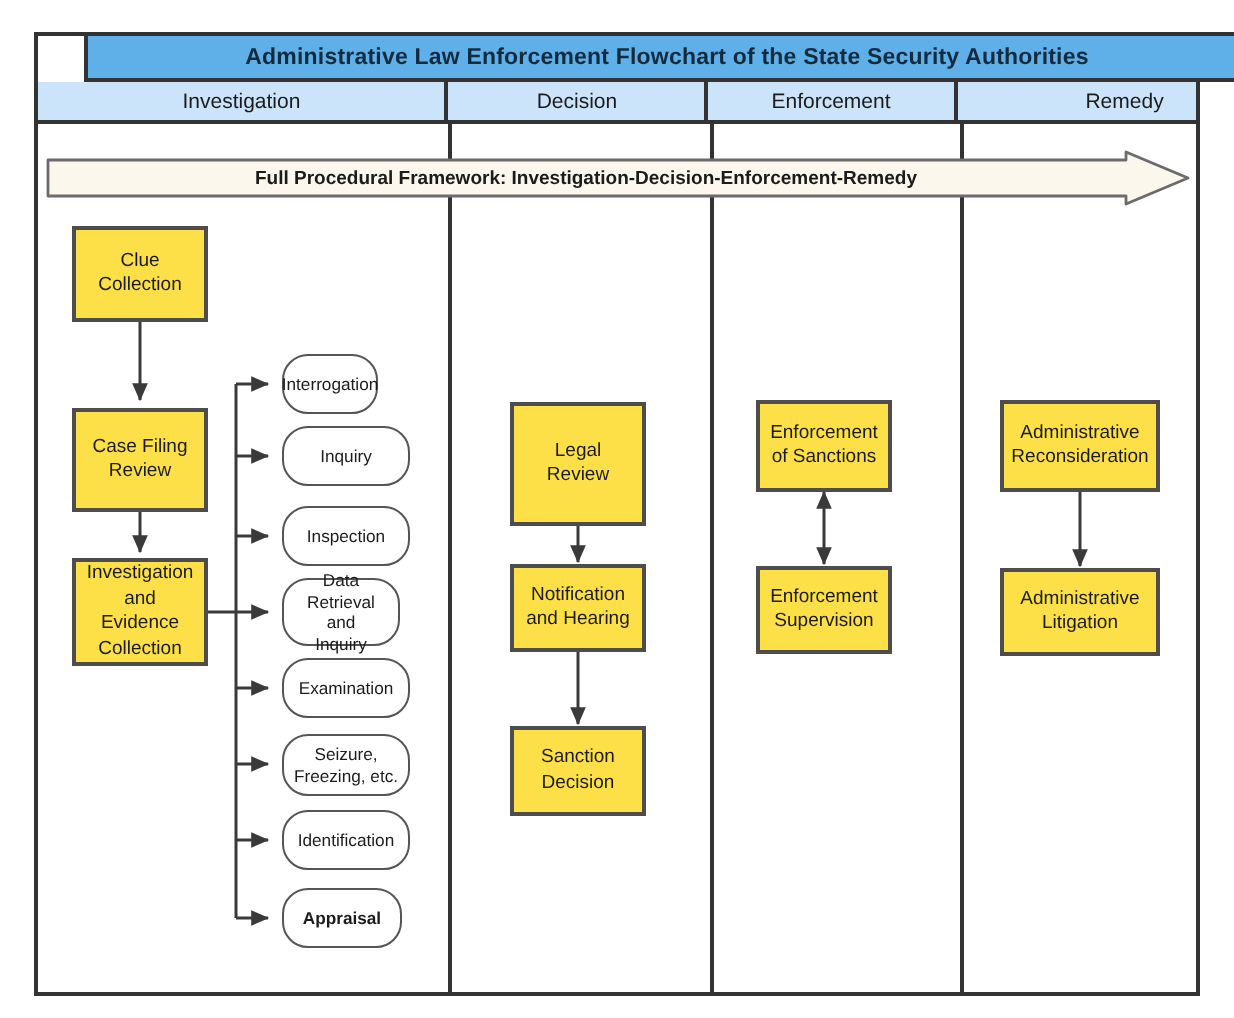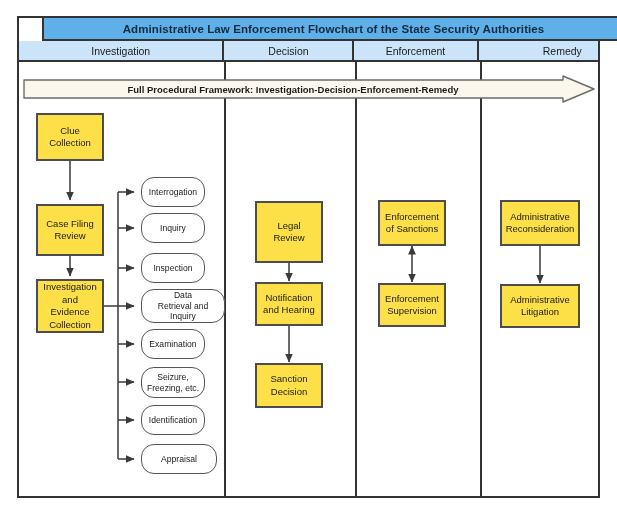--- a/index.html
+++ b/index.html
@@ -223,38 +223,38 @@
 Collection</div>
 
   <div class="pbox" style="left:36px; top:204px; width:68px; height:52px;">Case Filing
 Review</div>
 
   <div class="pbox" style="left:36px; top:279px; width:68px; height:54px;">Investigation
 and
 Evidence
 Collection</div>
 
-  <div class="rbox" style="left:141px; top:177px; width:64px; height:30px;">Interrogation</div>
+  <div class="rbox" style="left:141px; top:177px; width:48px; height:30px;">Interrogation</div>
 
   <div class="rbox" style="left:141px; top:213px; width:64px; height:30px;">Inquiry</div>
 
   <div class="rbox" style="left:141px; top:253px; width:64px; height:30px;">Inspection</div>
 
-  <div class="rbox" style="left:141px; top:289px; width:84px; height:34px;">Data
+  <div class="rbox" style="left:141px; top:289px; width:59px; height:34px;">Data
 Retrieval and
 Inquiry</div>
 
   <div class="rbox" style="left:141px; top:329px; width:64px; height:30px;">Examination</div>
 
   <div class="rbox" style="left:141px; top:367px; width:64px; height:31px;">Seizure,
 Freezing, etc.</div>
 
   <div class="rbox" style="left:141px; top:405px; width:64px; height:30px;">Identification</div>
 
-  <div class="rbox" style="left:141px; top:444px; width:76px; height:30px;">Appraisal</div>
+  <div class="rbox" style="left:141px; top:444px; width:60px; height:30px;font-weight:bold;">Appraisal</div>
 
   <div class="pbox" style="left:255px; top:201px; width:68px; height:62px;">Legal
 Review</div>
 
   <div class="pbox" style="left:255px; top:282px; width:68px; height:44px;">Notification
 and Hearing</div>
 
   <div class="pbox" style="left:255px; top:363px; width:68px; height:45px;">Sanction
 Decision</div>
 

